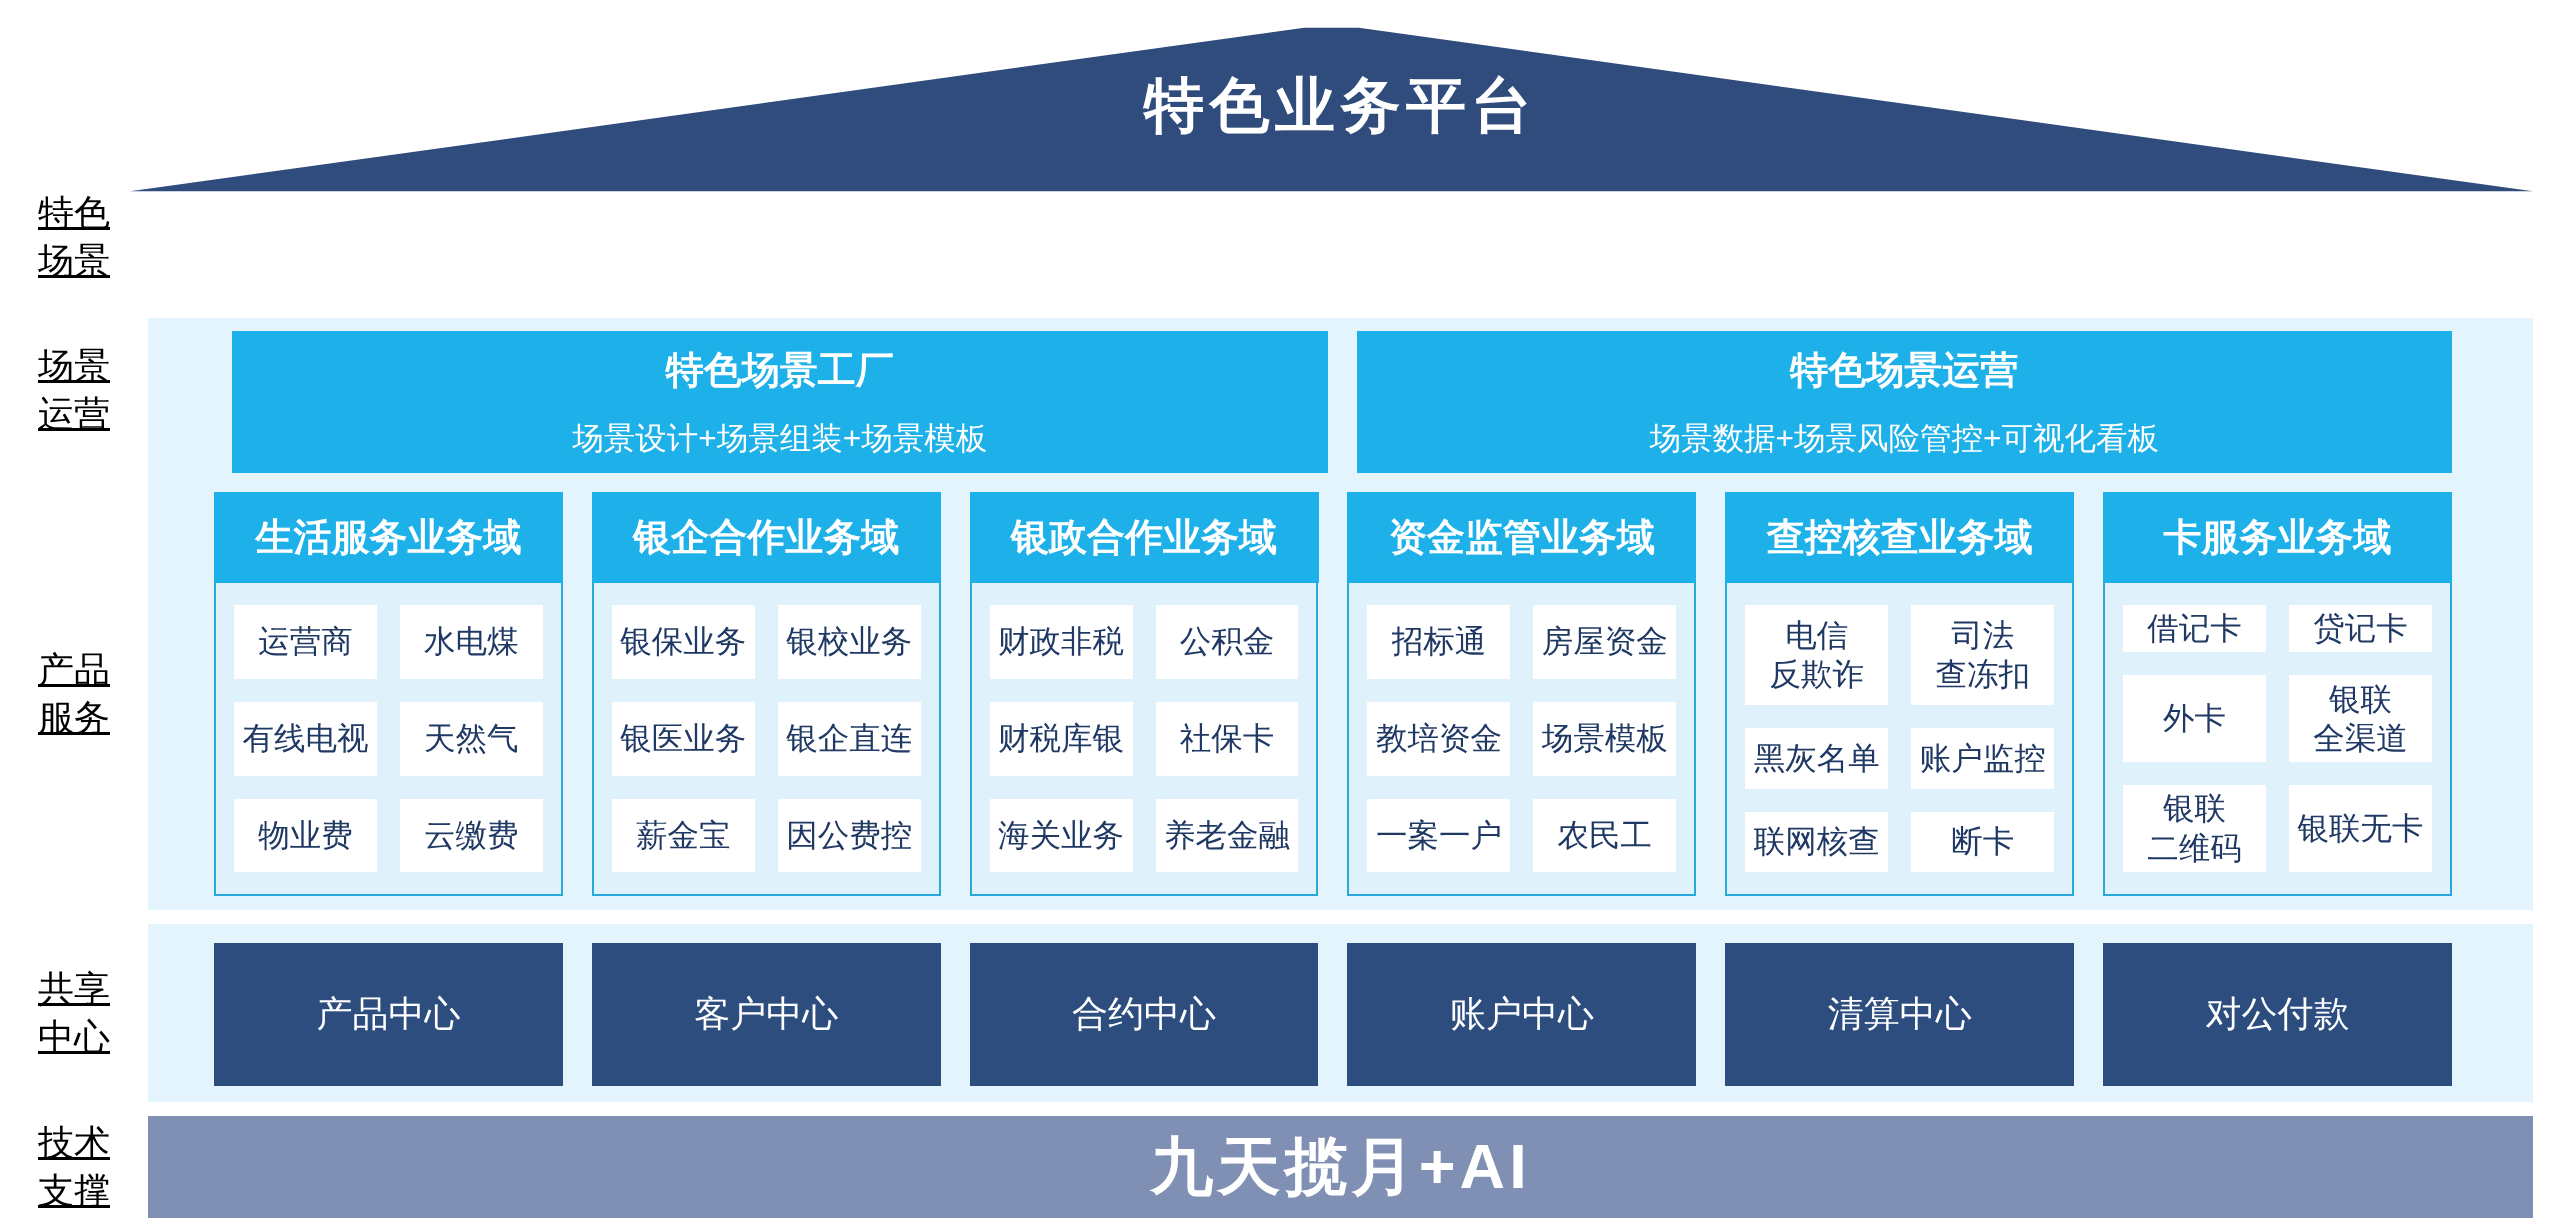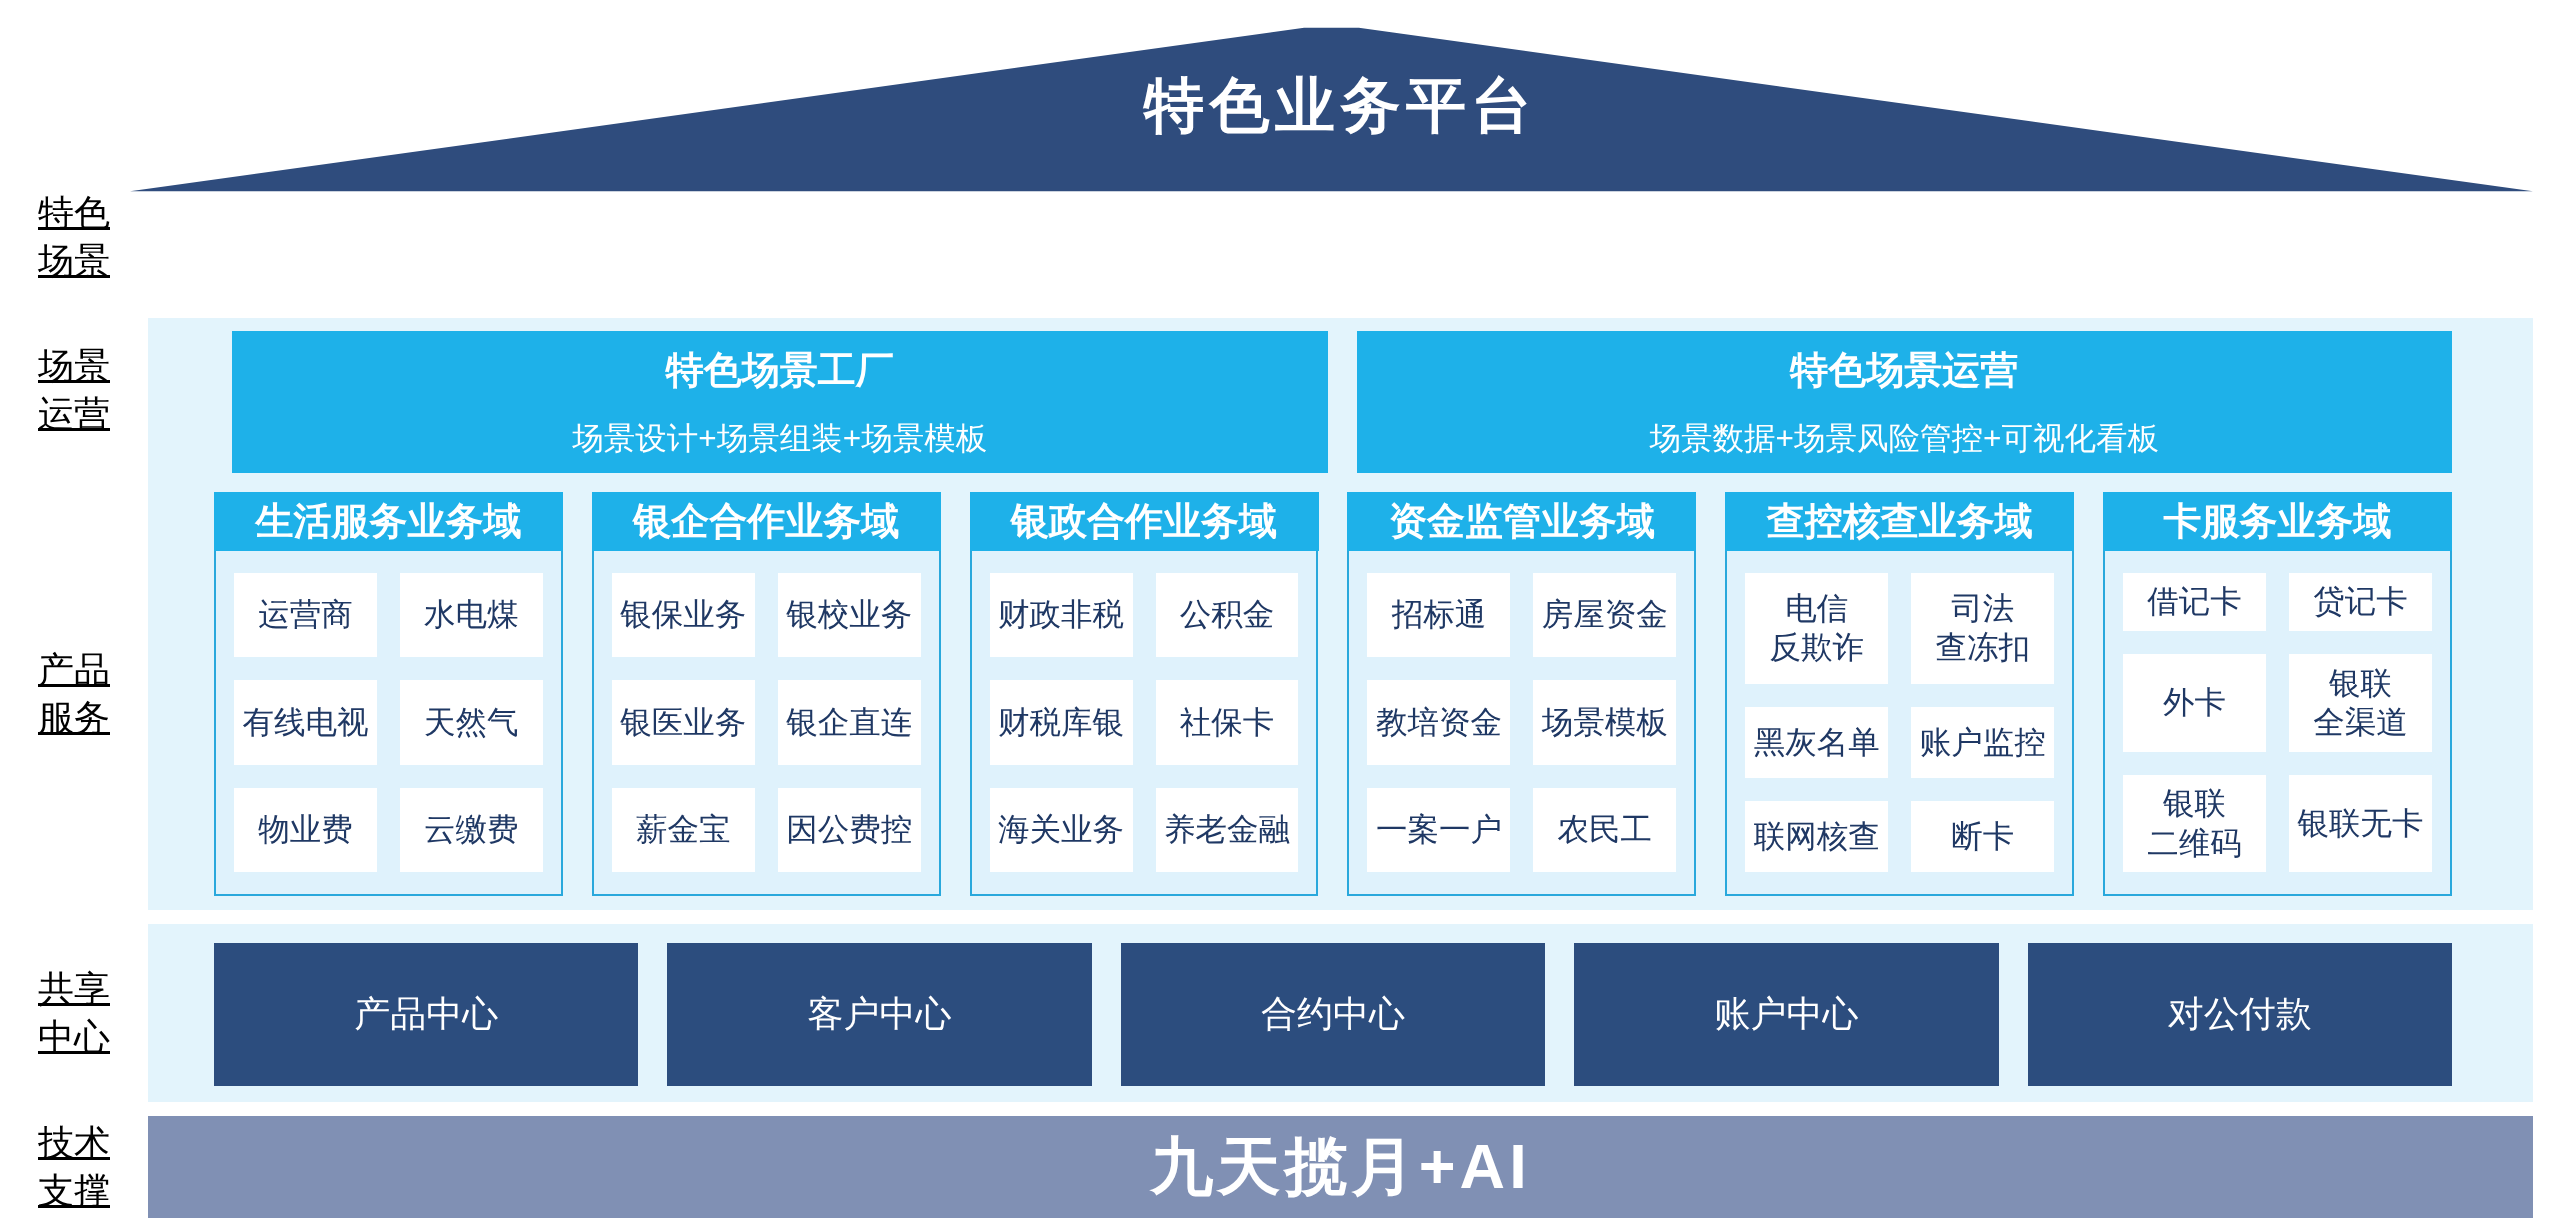--- a/index.html
+++ b/index.html
@@ -45,21 +45,21 @@
   }
   .op-title { font-size:38px; font-weight:bold; }
   .op-sub   { font-size:31.5px; }
 
   #band-products { top:455px; height:433px; display:flex; gap:29px; padding:15px 81px 13.7px 66px; }
   .product-col {
     flex:1; display:flex; flex-direction:column;
     border:2.1px solid #29A8DC; background:#DFF2FC;
   }
   .product-header {
-    height:59px; flex:0 0 auto; background:#1EB1E9; color:#ffffff;
+    height:91px; flex:0 0 auto; background:#1EB1E9; color:#ffffff;
     font-size:38px; font-weight:bold; display:flex; align-items:center; justify-content:center;
     margin:-2.1px -2.1px 0 -2.1px;
   }
   .product-body {
     flex:1; display:grid; grid-template-columns:1fr 1fr; gap:23px; padding:22px 18px;
   }
   .cell {
     background:#ffffff; color:#1F3864; font-size:31.5px; line-height:1.25;
     display:flex; align-items:center; justify-content:center; text-align:center;
     white-space:pre-line;
@@ -190,20 +190,21 @@
       </div>
     </div>
 
   </div>
 
   <div class="band" id="band-sharing">
     <div class="center-box">产品中心</div>
     <div class="center-box">客户中心</div>
     <div class="center-box">合约中心</div>
     <div class="center-box">账户中心</div>
+    <div class="center-box">清算中心</div>
     <div class="center-box">对公付款</div>
   </div>
 
   <div class="band" id="band-tech">
     <span>九天揽月+AI</span>
   </div>
 
 </div>
 
 

